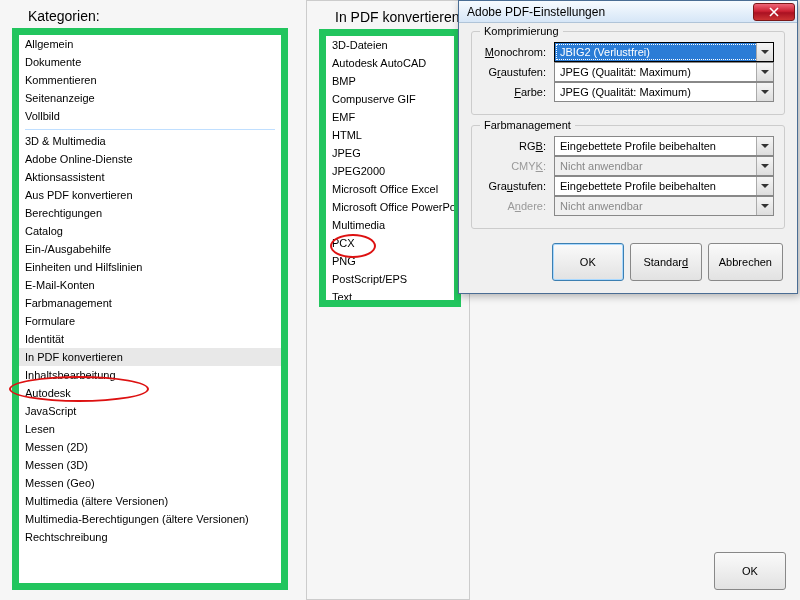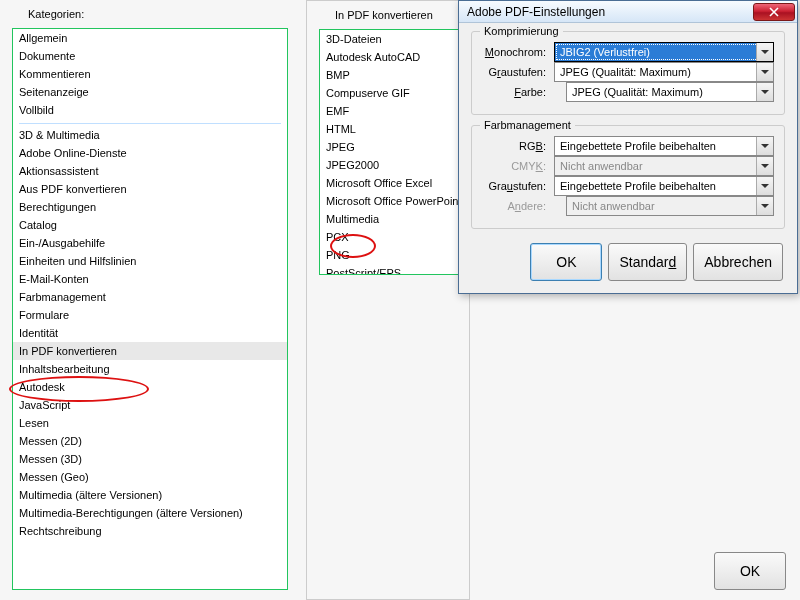--- a/index.html
+++ b/index.html
@@ -1,46 +1,46 @@
 <!DOCTYPE html>
 <html><head>
 <meta charset="utf-8">
 <style>
 * { box-sizing: border-box; }
 body { margin: 0; font-family: "Segoe UI", Tahoma, sans-serif; font-size: 11px; background: #ececec; width: 800px; height: 600px; overflow: hidden; position: relative; color: #000; }
 .main-pane { position: absolute; left: 0; top: 0; width: 800px; height: 600px; background: #f6f6f6; }
-.section-label { position: absolute; font-size: 11px; padding-left: 14px; }
+.section-label { position: absolute; font-size: 14px; padding-left: 14px; }
 .kategorien-label { left: 14px; top: 8px; }
-.listbox { position: absolute; border: 1px solid #22c55e; background: #fff; overflow-y: scroll; overflow-x: hidden; }
+.listbox { position: absolute; border: 7px solid #22c55e; background: #fff; overflow-y: scroll; overflow-x: hidden; }
 .kategorien-list { left: 12px; top: 28px; width: 276px; height: 562px; }
-.inpdf-list { left: 318px; top: 28px; width: 142px; height: 246px; overflow-x: scroll; }
+.inpdf-list { left: 318px; top: 28px; width: 142px; height: 278px; overflow-x: scroll; }
 .list-item { padding: 1px 4px 1px 6px; cursor: default; white-space: nowrap; line-height: 16px; }
 .list-item.selected { background: #e8e8e8; }
 .hr-sep { border: none; border-top: 1px solid #c0dfff; margin: 4px 6px 2px 6px; }
 .dialog { position: absolute; left: 458px; top: 0; width: 340px; background: #f0f0f0; border: 1px solid #4a6d94; box-shadow: 2px 2px 8px rgba(0,0,0,0.3); }
 .titlebar { height: 22px; background: linear-gradient(#f7fbff, #d6e6f7); display: flex; align-items: center; padding: 0 2px 0 8px; border-bottom: 1px solid #b0c4d8; }
 .title-text { flex: 1; font-size: 12px; }
 .close-btn { width: 42px; height: 18px; background: linear-gradient(#e67, #c23 45%, #a12 55%, #c33); border: 1px solid #7a1818; border-radius: 3px; display: flex; align-items: center; justify-content: center; cursor: pointer; }
 .close-btn svg { width: 10px; height: 10px; }
 .dialog-body { padding: 8px 12px 12px 12px; }
 .fieldset { border: 1px solid #ccc; border-radius: 3px; padding: 10px 10px 12px 10px; margin-bottom: 10px; position: relative; }
 .fieldset-legend { position: absolute; top: -7px; left: 8px; background: #f0f0f0; padding: 0 4px; font-size: 11px; }
 .row { display: flex; align-items: center; }
-.row:last-child { margin-bottom: 0; gap: 12px; }
+.row:last-child { margin-bottom: 0; }
 .row-label { width: 72px; text-align: right; padding-right: 8px; font-size: 11px; }
 .row-label.disabled { color: #9a9a9a; }
 .row-label u { text-decoration: underline; }
 .dropdown { flex: 1; height: 20px; border: 1px solid #888; background: #fff; display: flex; align-items: center; padding: 0 0 0 5px; font-size: 11px; position: relative; cursor: pointer; }
 .dropdown.disabled { background: #f0f0f0; color: #888; cursor: default; }
 .dropdown.selected-hl { background: #2a7cd6; color: #fff; border: 1px solid #000000; outline: 1px dotted #fff; outline-offset: -3px; }
 .dropdown-arrow { position: absolute; right: 0; top: 0; width: 17px; height: 100%; background: linear-gradient(#f5f5f5, #ddd); border-left: 1px solid #aaa; display: flex; align-items: center; justify-content: center; }
 .dropdown.selected-hl .dropdown-arrow { background: linear-gradient(#f5f5f5, #ddd); }
 .dropdown-arrow::after { content: ""; border-left: 4px solid transparent; border-right: 4px solid transparent; border-top: 4px solid #333; }
 .btn-row { display: flex; justify-content: flex-end; gap: 6px; padding: 4px 2px 0 0; }
-.btn { min-width: 72px; height: 22px; border: 1px solid #888; border-radius: 3px; background: linear-gradient(#fafafa, #e2e2e2); font-size: 14px; display: flex; align-items: center; justify-content: center; cursor: pointer; padding: 18px 10px; }
+.btn { min-width: 72px; height: 22px; border: 1px solid #888; border-radius: 3px; background: linear-gradient(#fafafa, #e2e2e2); font-size: 11px; display: flex; align-items: center; justify-content: center; cursor: pointer; padding: 18px 10px; }
 .btn.default { border: 1px solid #3c7fb1; box-shadow: 0 0 0 1px #a8d8ff inset; }
 .circle-annot { position: absolute; border: 2.5px solid #d11; border-radius: 50%; pointer-events: none; }
 .inpdf-panel { position: absolute; left: 306px; top: 0; width: 164px; height: 600px; border: 1px solid #ccc; background: #f6f6f6; }
 ::-webkit-scrollbar { width: 16px; height: 16px; }
 ::-webkit-scrollbar-track { background: #f0f0f0; border-left: 1px solid #ddd; }
 ::-webkit-scrollbar-thumb { background: #cfcfcf; border: 1px solid #aaa; border-radius: 2px; }
 ::-webkit-scrollbar-button { background: #e8e8e8; border: 1px solid #aaa; height: 16px; }
 .ok-btn-bottom { position: absolute; right: 14px; bottom: 10px; }
 </style>
 </head>

